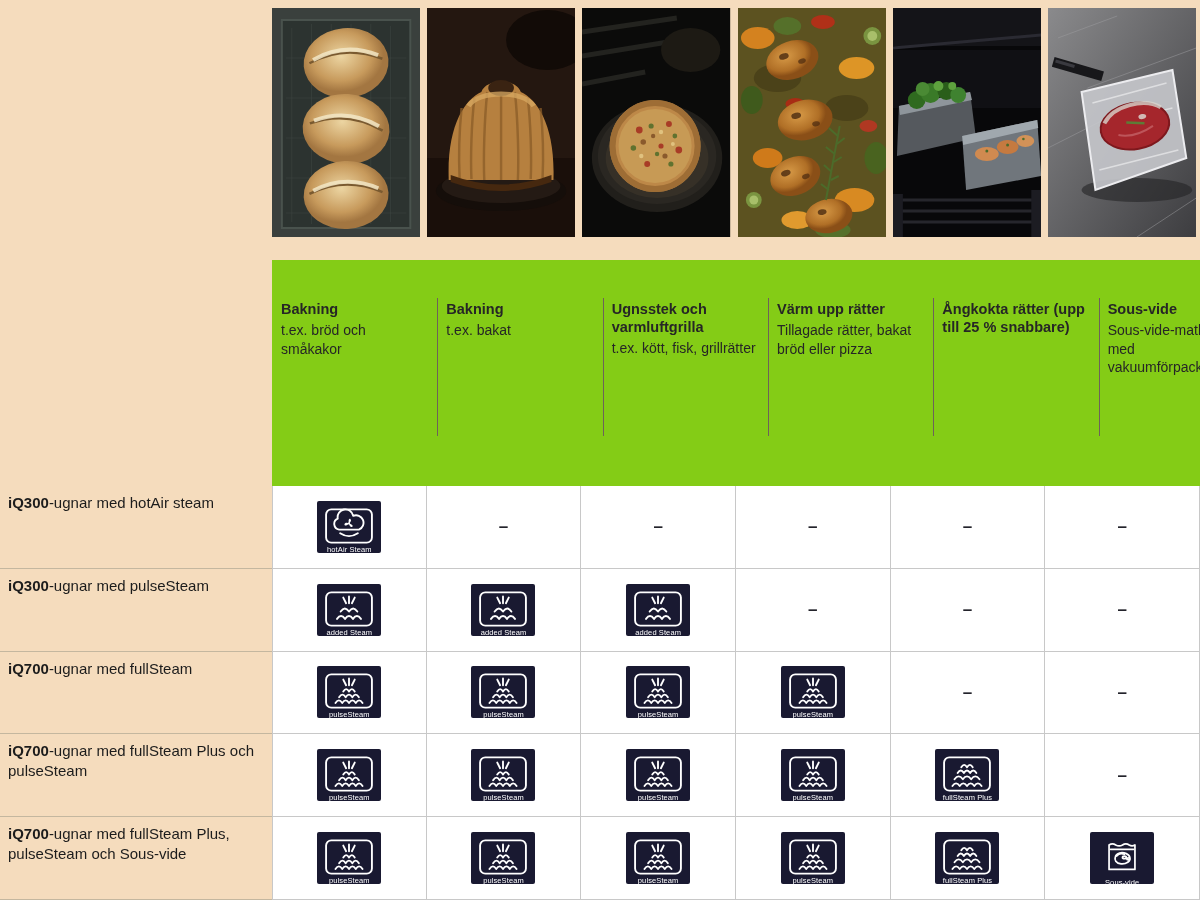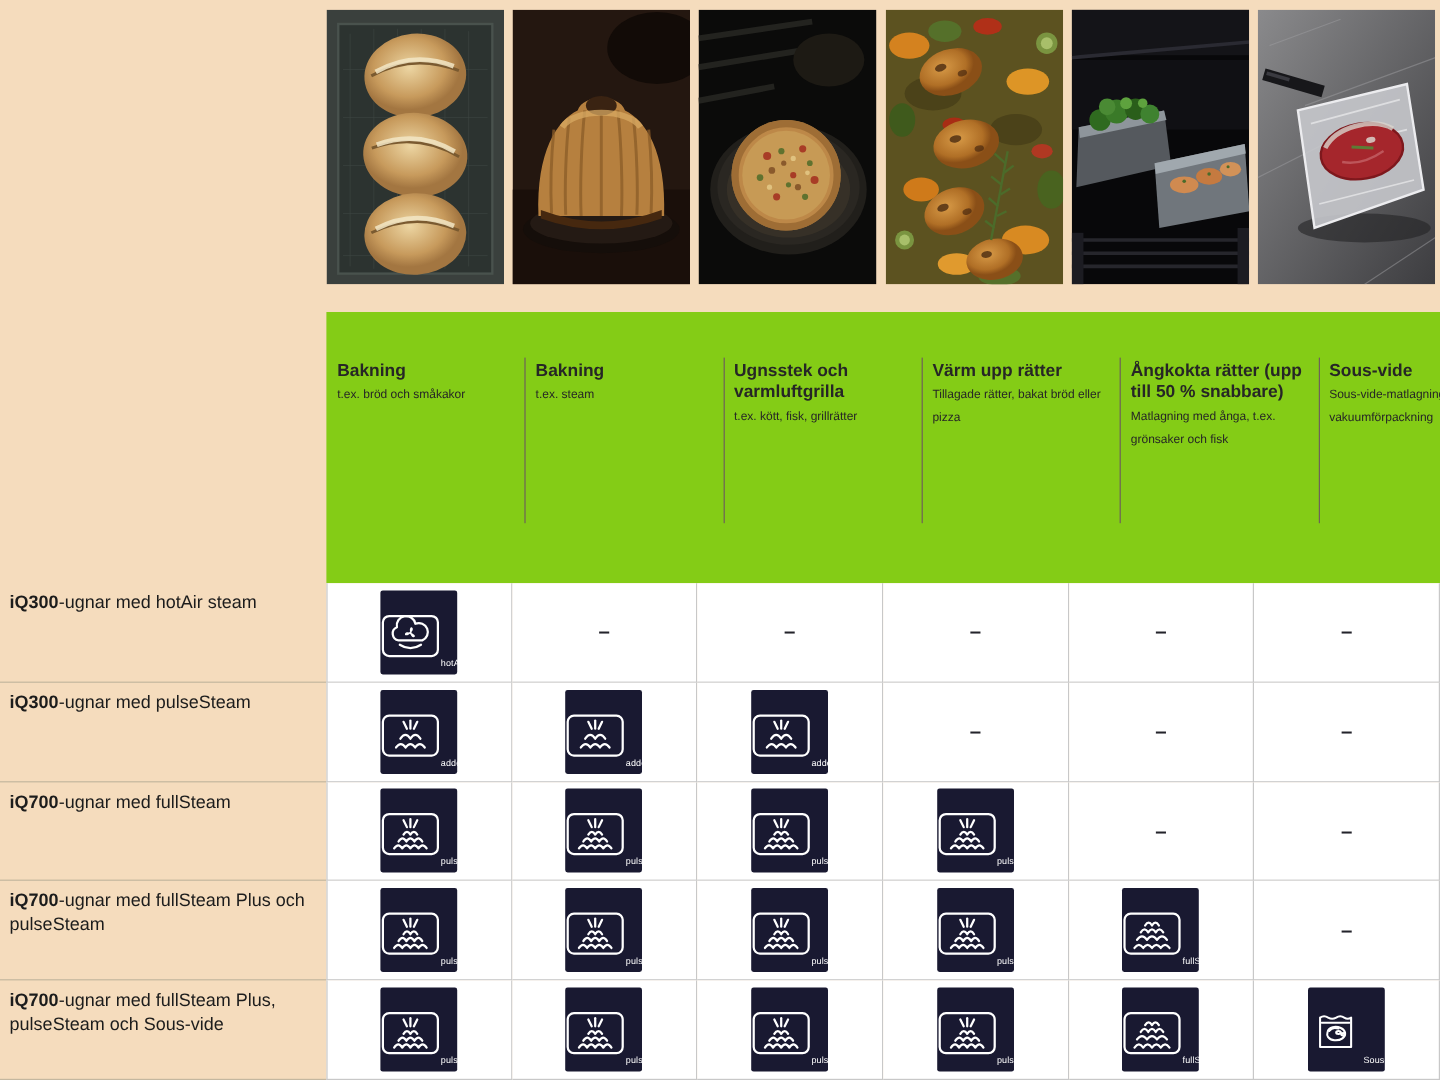--- a/index.html
+++ b/index.html
@@ -21,43 +21,43 @@
     position:absolute;left:272px;top:260px;width:992px;height:226px;
     background:#84cc16;
     display:grid;grid-template-columns:repeat(6,1fr);
   }
   .hcell{position:relative;padding:40px 10px 0 9px;color:#262626;}
   .hcell + .hcell::before{
     content:"";position:absolute;left:0;top:38px;height:138px;width:1px;
     background:#6e6259;
   }
   .htitle{font-weight:bold;font-size:14.5px;line-height:18px;margin-bottom:3px;}
-  .hdesc{font-size:10px;line-height:18.5px;}
+  .hdesc{font-size:14px;line-height:18.5px;}
   
   .matrix{
     position:absolute;left:0;top:486px;width:1200px;height:414px;
     display:grid;grid-template-columns:272px repeat(6,1fr);
     grid-template-rows:repeat(5,1fr);
   }
   .rlabel{
     padding:7px 10px 0 8px;font-size:15px;line-height:19.5px;color:#1c1c1c;
     border-bottom:1px solid #c4b79f;
   }
   .rlabel .b{font-weight:bold;}
   .cell{
     background:#ffffff;
     border-right:1px solid #c8c8c8;border-bottom:1px solid #c8c8c8;
     display:flex;align-items:center;justify-content:center;
   }
   .cell.first-col{border-left:1px solid #c8c8c8;}
   .dash{font-size:17px;font-weight:bold;color:#23232b;line-height:1;}
   
   .badge{
-    width:64px;height:70px;background:#191931;border-radius:2px;
-    display:flex;flex-direction:row;align-items:center;text-align:center;
+    width:64px;height:52px;background:#191931;border-radius:2px;
+    display:flex;flex-direction:column;align-items:center;text-align:center;
   }
   .badge .bicon{flex:0 0 auto;margin-top:6px;line-height:0;}
   .badge .bicon svg{width:50px;height:38px;}
   .badge.sousvide .bicon{margin-top:4px;}
   .badge.sousvide .bicon svg{width:46px;height:42px;}
   .blabel{
     color:#ffffff;font-size:7.5px;white-space:nowrap;
     margin-top:auto;margin-bottom:5px;letter-spacing:0.1px;
   }
 </style>
@@ -305,33 +305,32 @@
         </svg>
       </div>
     </div>
   <div class="header-band">
       <div class="hcell">
         <div class="htitle">Bakning</div>
         <div class="hdesc">t.ex. bröd och småkakor</div>
       </div>
       <div class="hcell">
         <div class="htitle">Bakning</div>
-        <div class="hdesc">t.ex. steam</div>
+        <div class="hdesc">t.ex. bakat</div>
       </div>
       <div class="hcell">
         <div class="htitle">Ugnsstek och varmluftgrilla</div>
         <div class="hdesc">t.ex. kött, fisk, grillrätter</div>
       </div>
       <div class="hcell">
         <div class="htitle">Värm upp rätter</div>
         <div class="hdesc">Tillagade rätter, bakat bröd eller pizza</div>
       </div>
       <div class="hcell">
-        <div class="htitle">Ångkokta rätter (upp till 50 % snabbare)</div>
-        <div class="hdesc">Matlagning med ånga, t.ex. grönsaker och fisk</div>
+        <div class="htitle">Ångkokta rätter (upp till 25 % snabbare)</div>
       </div>
       <div class="hcell">
         <div class="htitle">Sous-vide</div>
         <div class="hdesc">Sous-vide-matlagning med vakuumförpackning</div>
       </div>
     </div>
   <div class="matrix">
       <div class="rlabel"><span class="b">iQ300</span><span>-ugnar med hotAir steam</span></div>
       <div class="cell first-col">
         <div class="badge">

